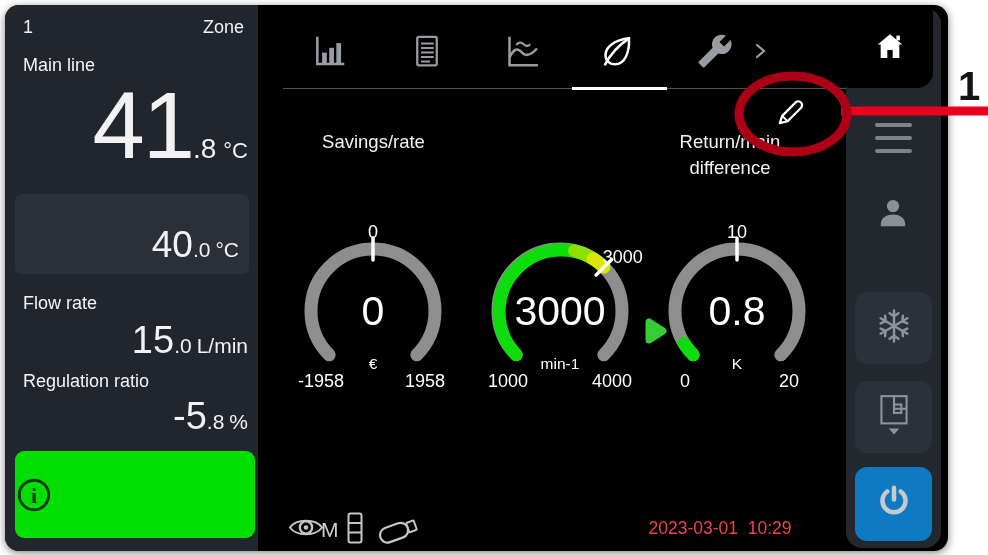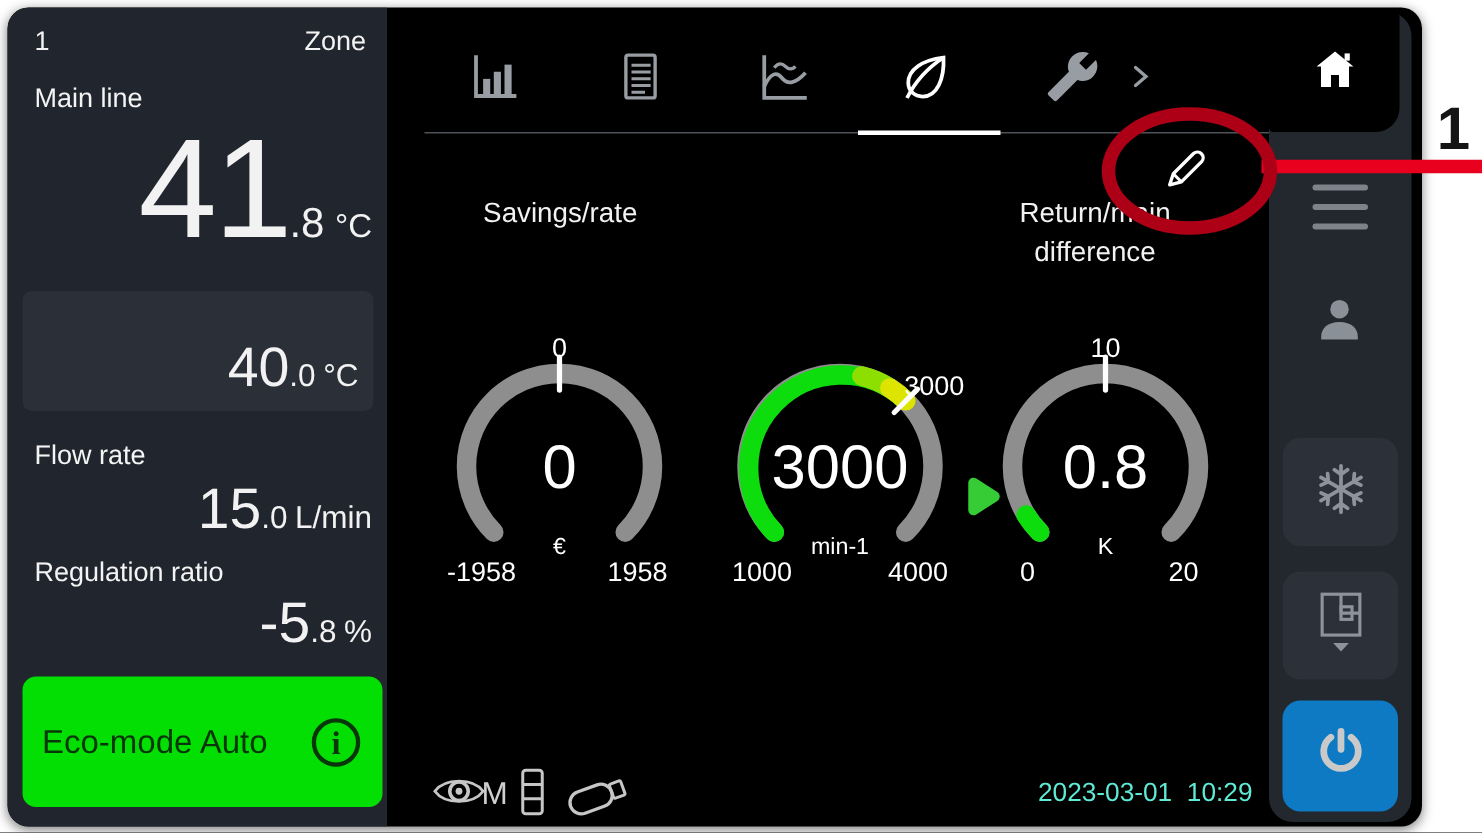--- a/index.html
+++ b/index.html
@@ -58,22 +58,22 @@
   .g3{left:632px;top:206px;}
   .gauge text{fill:#fff;font-family:"Liberation Sans",sans-serif;}
   .gt-val{font-size:41px;}
   .gt-unit{font-size:15.5px;fill:#ececec;}
   .gt-mm{font-size:18px;}
   .gt-tick{font-size:18px;}
 
   
   .st-icon{position:absolute;}
   .monitor-m{position:absolute;left:316px;top:513px;font-size:21px;color:#cfcfcf;}
-  .timestamp{position:absolute;left:600px;top:513px;width:230px;text-align:right;
-             font-size:17.5px;color:#5eead4;white-space:pre;}
+  .timestamp{position:absolute;left:600px;top:513px;width:230px;text-align:center;
+             font-size:17.5px;color:#ef4444;white-space:pre;}
 
   
   .sidebar{position:absolute;left:841px;top:3px;width:95px;height:540px;background:#23272e;
            border-radius:16px;}
   .home-tile{position:absolute;left:0;top:0;width:87px;height:80px;background:#000;
              border-radius:14px 3px 16px 3px;display:flex;align-items:center;justify-content:center;}
   .menu-btn{position:absolute;left:29px;top:115px;width:37px;height:30px;display:flex;
             flex-direction:column;justify-content:space-between;}
   .menu-btn span{display:block;height:4px;border-radius:2px;background:#7d838b;}
   .person-btn{position:absolute;left:30px;top:188px;}
@@ -106,21 +106,20 @@
       <div class="val val-set"><span class="vi">40</span><span class="vd">.0</span><span class="vu">°C</span></div>
     </div>
 
     <div class="metric-label lbl-flow">Flow rate</div>
     <div class="val val-flow"><span class="vi">15</span><span class="vd">.0</span><span class="vu">L/min</span></div>
 
     <div class="metric-label lbl-reg">Regulation ratio</div>
     <div class="val val-reg"><span class="vi">-5</span><span class="vd">.8</span><span class="vu">%</span></div>
 
     <div class="eco-btn" style="background:#03df03;">
-      <span class="eco-label">Eco-mode Auto</span>
       <span class="eco-info">
         <svg width="38" height="38" viewBox="0 0 40 40">
           <circle cx="20" cy="20" r="15.5" fill="none" stroke="#073708" stroke-width="3"></circle>
           <text x="20" y="28" text-anchor="middle" font-family="Liberation Serif, serif" font-weight="bold" font-size="23" fill="#073708">i</text>
         </svg>
       </span>
     </div>
   </div>
 
   <div class="tab" style="left:303px;">

